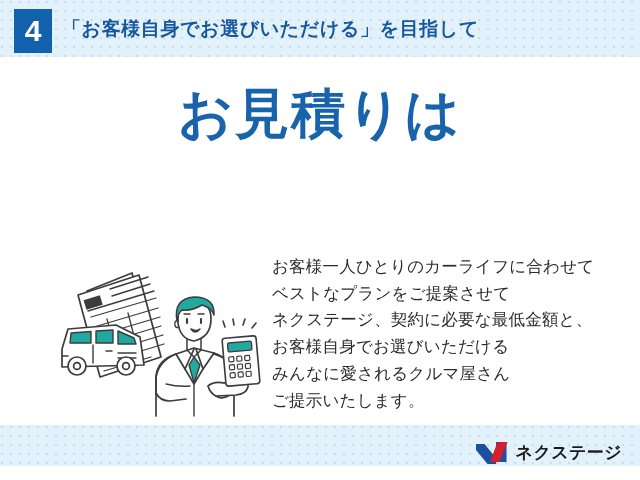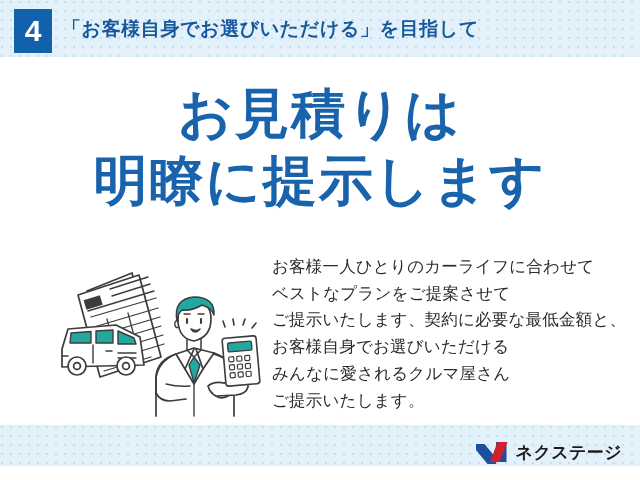--- a/index.html
+++ b/index.html
@@ -87,21 +87,20 @@
         <span id="badge-num">4</span>
       </div>
       <div id="header-title">「お客様自身でお選びいただける」を目指して</div>
     </div>
   </div>
 
   <div id="main">
 
     <div id="headline">
       <span id="hl1" class="hl-line">お見積りは</span>
-      <span id="hl2" class="hl-line">明瞭に提示します</span>
     </div>
 
     <div id="illus">
       <svg viewBox="0 0 232 165" xmlns="http://www.w3.org/2000/svg">
         <g fill="none" stroke="#3c3c3c" stroke-width="1.7" stroke-linecap="round" stroke-linejoin="round">
 
           <path d="M43 38 L88 20 L108 92 L63 110 Z" fill="#ffffff"></path>
 
           <path d="M34 42 L95 22 L117 104 L56 124 Z" fill="#ffffff"></path>
 
@@ -200,21 +199,21 @@
 
           <path d="M150 131 L150 163" stroke-width="1.4"></path>
           <path d="M122 131 Q134 134 146 133" stroke-width="1.3"></path>
         </g>
       </svg>
     </div>
 
     <div id="body-text">
       <span>お客様一人ひとりのカーライフに合わせて</span>
       <span>ベストなプランをご提案させて</span>
-      <span>ご提示いたします、契約に必要な最低金額と、</span>
+      <span>ネクステージ、契約に必要な最低金額と、</span>
       <span>お客様自身でお選びいただける</span>
       <span>みんなに愛されるクルマ屋さん</span>
       <span>ご提示いたします。</span>
     </div>
 
   </div>
 
   <div id="footer" class="dotband">
     <div id="footer-logo">
       <svg id="logo-mark" viewBox="0 0 34 24" xmlns="http://www.w3.org/2000/svg">

